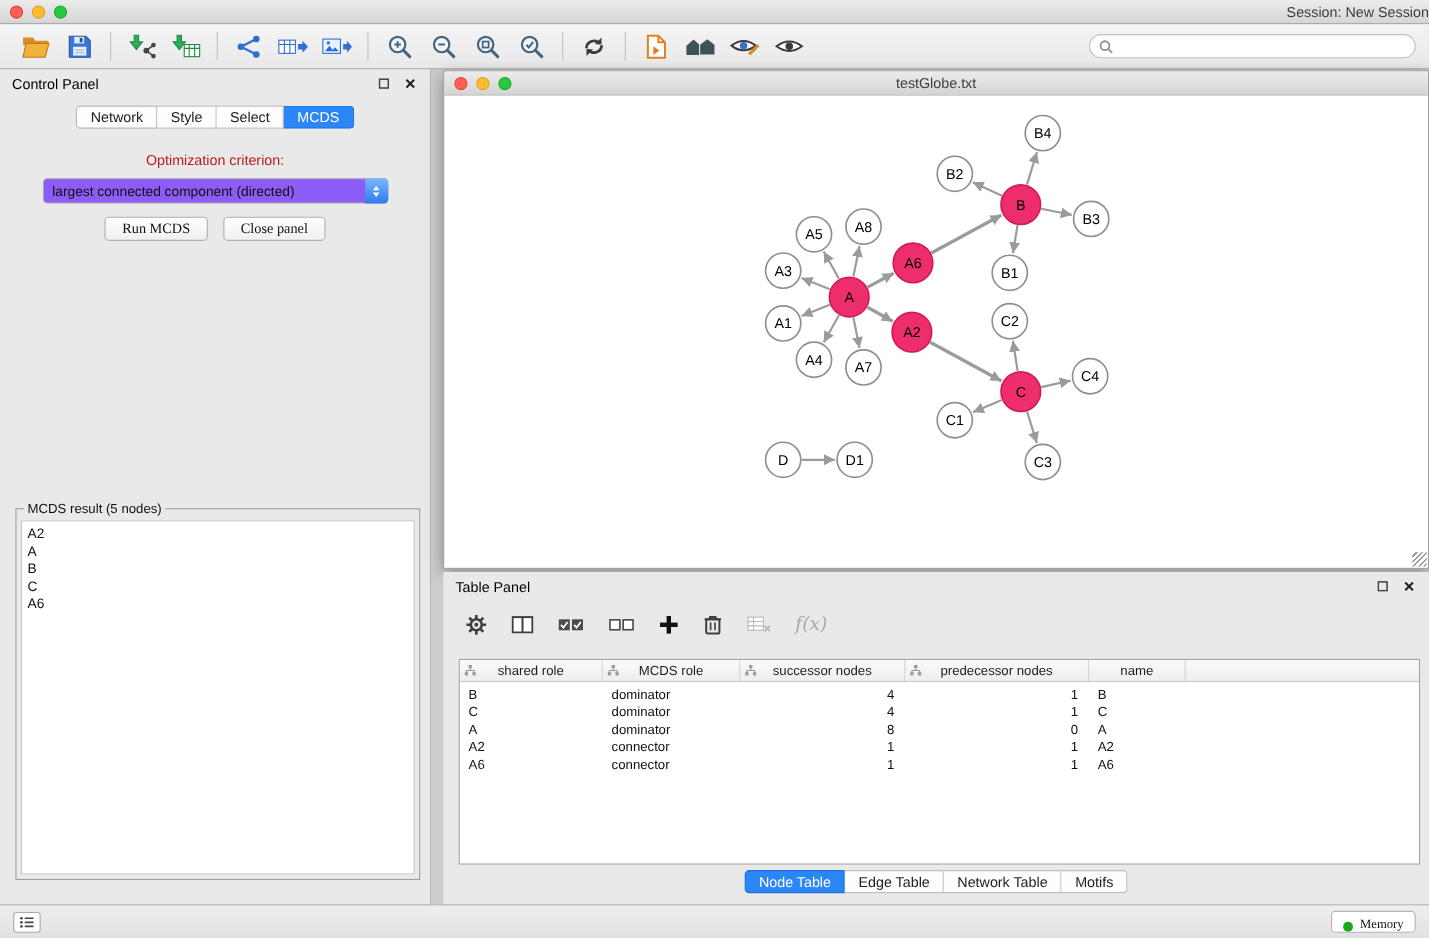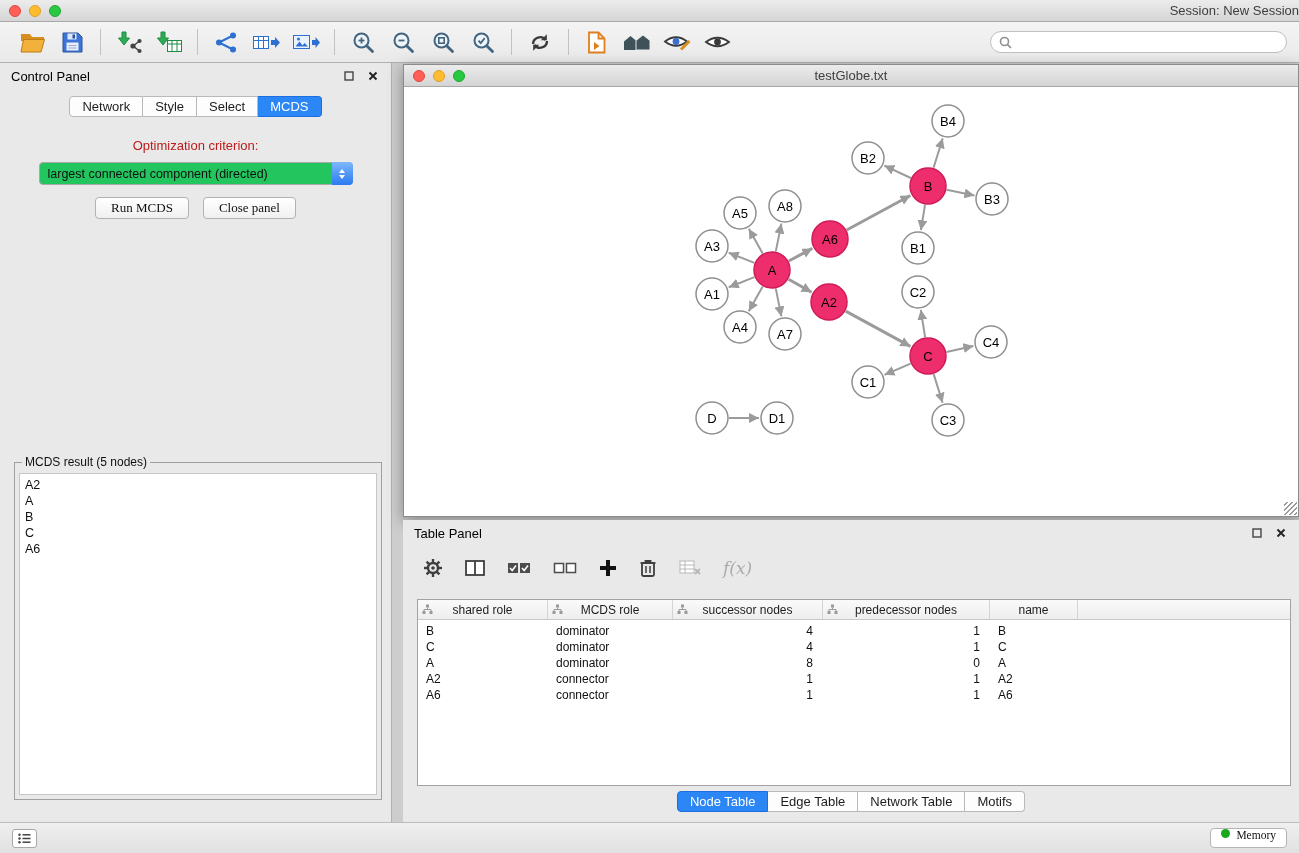--- a/index.html
+++ b/index.html
@@ -28,21 +28,21 @@
   .panel-header{height:26px;display:flex;align-items:center;padding:0 11px;font-size:13px;color:#000000}
   .panel-controls{margin-left:auto;display:flex;gap:10px;align-items:center}
   .panel-controls button{width:14px;height:14px;display:flex;align-items:center;justify-content:center}
   .tabs-row{display:flex;justify-content:center}
   .cp-tabs{margin-top:7px}
   .tab{height:21px;padding:0 12px;font-size:13px;background:#fdfdfd;border:1px solid #b9b9b9;border-left:none;display:flex;align-items:center;color:#1d1d1d}
   .tab:first-child{border-left:1px solid #b9b9b9;border-radius:4px 0 0 4px}
   .tab:last-child{border-radius:0 4px 4px 0}
   .tab.active{background:#2b87f6;border-color:#1d6fe0;color:#fff}
   .opt-label{margin-top:21px;text-align:center;font-size:13px;color:#b91c1c}
-  .combo{margin:9px auto 0;width:314px;height:23px;border:1px solid #a9a9a9;border-radius:4px;background:#22c55e;display:flex;align-items:center}
+  .combo{margin:9px auto 0;width:314px;height:23px;border:1px solid #a9a9a9;border-radius:4px;background:#8b5cf6;display:flex;align-items:center}
   .combo-text{flex:1;font-size:12.5px;padding:0 8px;color:#101010;white-space:nowrap;overflow:hidden}
   .stepper{width:21px;height:23px;margin-right:-1px;border-radius:0 4px 4px 0;background:linear-gradient(#7db8fb,#2b7af0);display:flex;flex-direction:column;align-items:center;justify-content:center;gap:2px}
   .tri{width:0;height:0;border-left:3.5px solid transparent;border-right:3.5px solid transparent;display:block}
   .tri.up{border-bottom:4.5px solid #fff}
   .tri.down{border-top:4.5px solid #fff}
   .btn-row{display:flex;justify-content:center;gap:14px;margin-top:12px}
   .mac-btn{height:22px;padding:0 15px;font-size:13px;background:linear-gradient(#ffffff,#f0f0f0);border:1px solid #b2b2b2;border-radius:4px;color:#101010;display:flex;align-items:center}
   .result-fieldset{position:absolute;left:14px;top:392px;width:368px;height:345px;border:1px solid #9f9f9f;padding:4px;background:transparent}
   .result-fieldset legend{font-size:12px;color:#101010;padding:0 3px;margin-left:3px}
   .result-list{width:100%;height:100%;background:#fff;border:1px solid #c7c7c7;overflow:auto;padding:3px 5px}
@@ -72,21 +72,21 @@
   .th.filler{border-right:none}
   .tbody{padding-top:3px}
   .tr{height:16px;align-items:center}
   .td{padding:0 8px;font-size:12px;color:#101010;white-space:nowrap}
   .td.num{text-align:right;padding-right:10px}
   .tp-tabs{position:absolute;left:0;right:0;bottom:10px}
 
   
   .statusbar{position:absolute;left:0;bottom:0;width:1299px;height:31px;background:linear-gradient(#efefef,#e1e1e1);border-top:1px solid #bdbdbd;display:flex;align-items:center;padding:0 12px}
   .list-btn{width:25px;height:19px;border:1px solid #a8a8a8;border-radius:3px;background:#fff;display:flex;align-items:center;justify-content:center}
-  .memory-btn{margin-left:auto;height:20px;padding:0 10px;border:1px solid #b4b4b4;border-radius:4px;background:#fff;display:flex;align-items:flex-start;gap:6px;font-size:11.5px;color:#101010}
+  .memory-btn{margin-left:auto;height:20px;padding:0 10px;border:1px solid #b4b4b4;border-radius:4px;background:#fff;display:flex;align-items:flex-end;gap:6px;font-size:11.5px;color:#101010}
   .memory-dot{width:9px;height:9px;border-radius:50%;background:#17a81b;display:inline-block}
 </style>
 </head>
 <body>
 
 <header class="titlebar">
   <span class="traffic">
     <span class="light red"></span>
     <span class="light yellow"></span>
     <span class="light green"></span>

